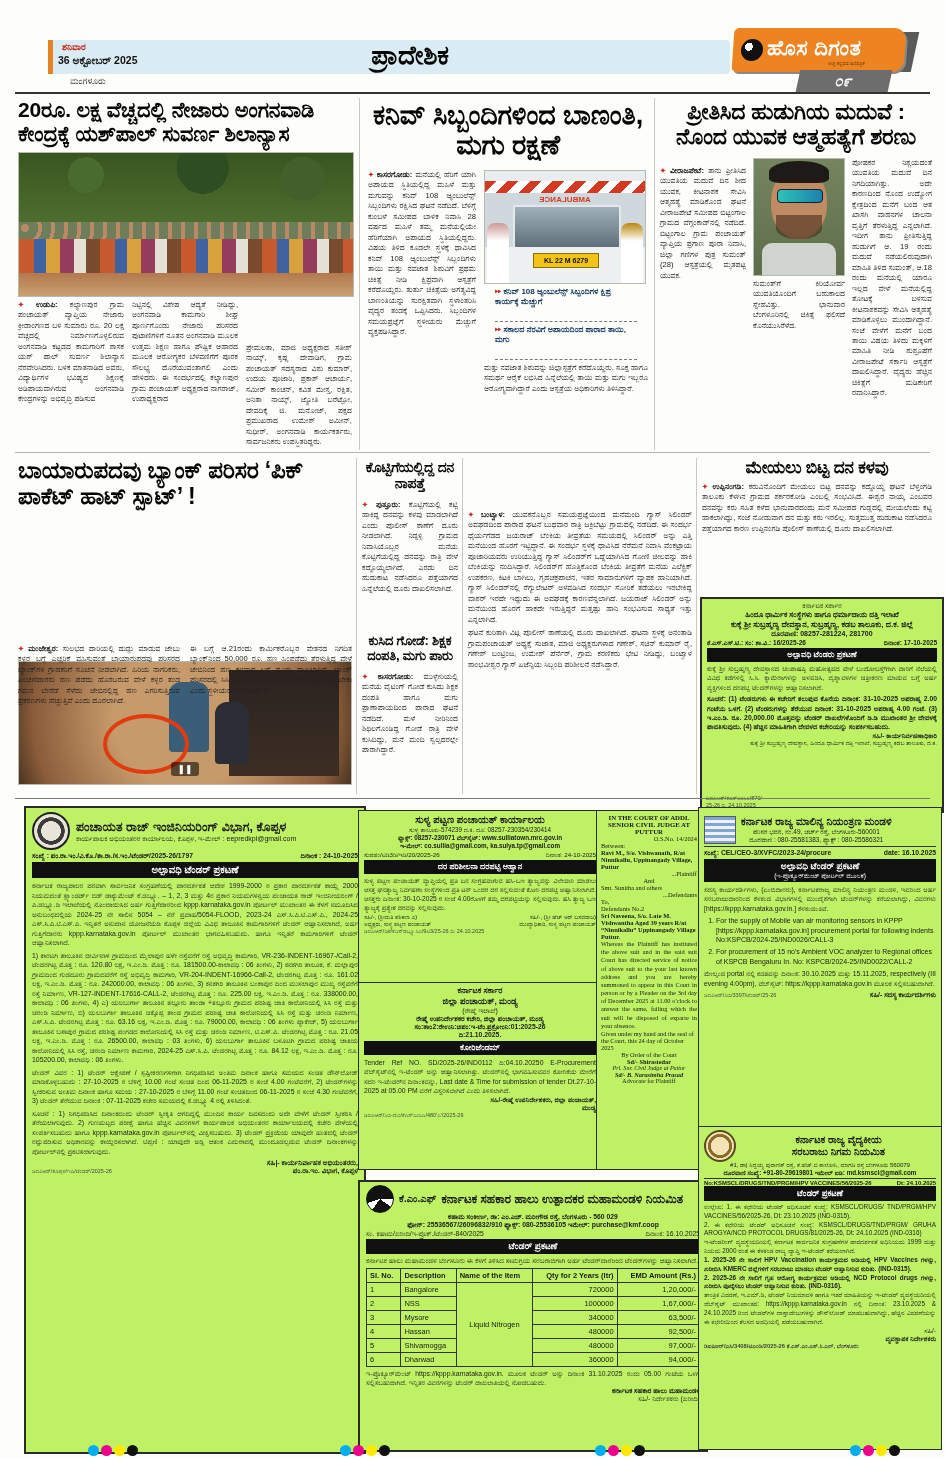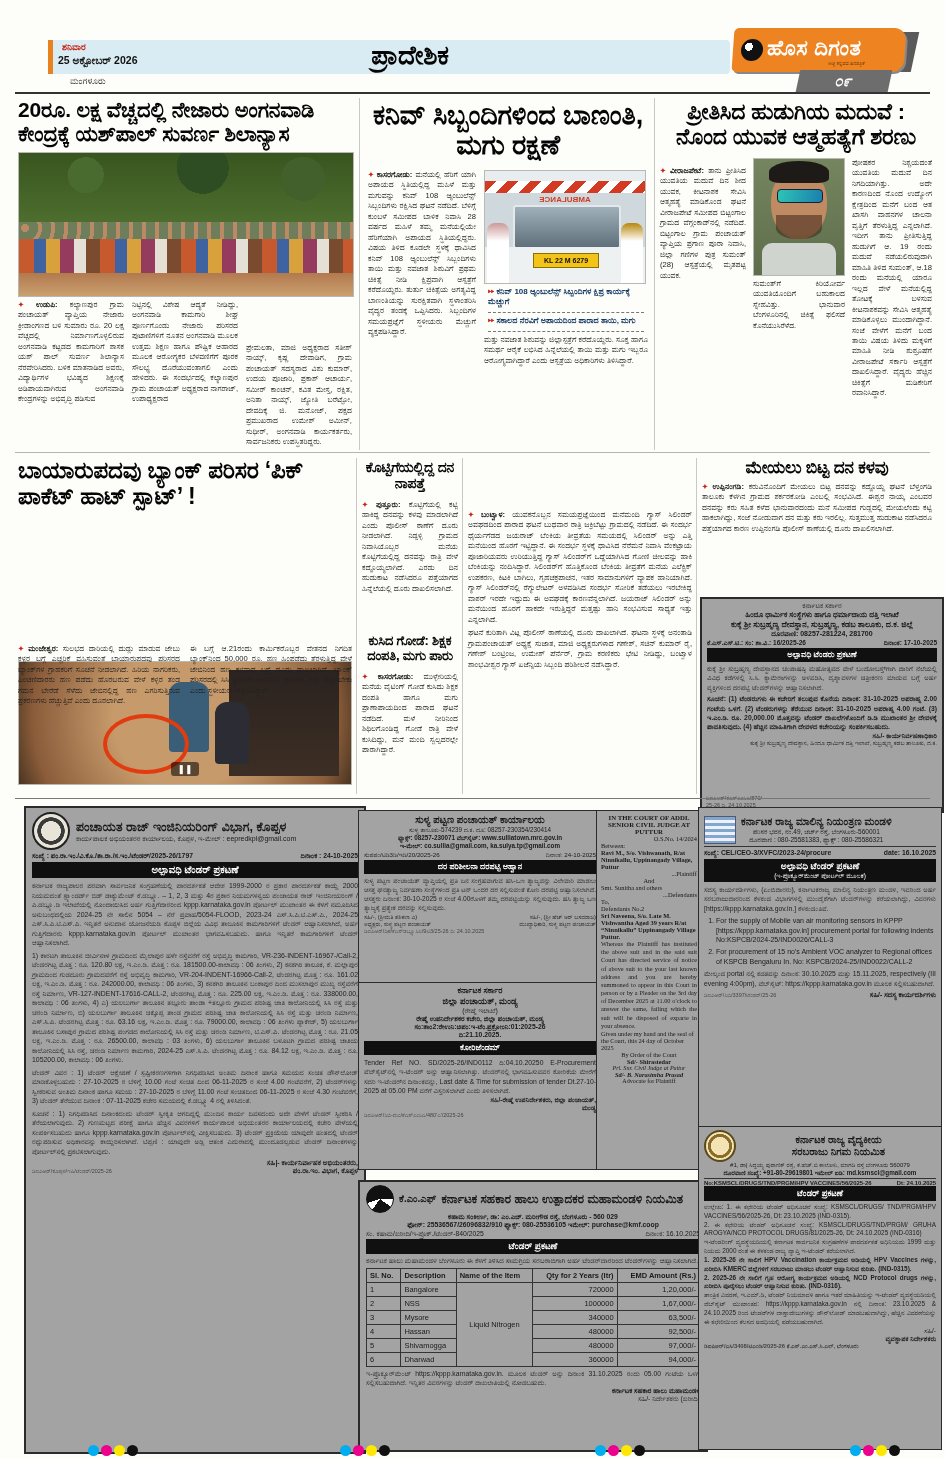--- a/index.html
+++ b/index.html
@@ -6,41 +6,41 @@
   .page{position:relative;width:945px;height:1459px;background:#fdfdfa;margin:0 auto;overflow:hidden;font-family:"Liberation Sans",sans-serif;color:#1a1a1a;}
   .abs{position:absolute;}
   .hl{font-weight:bold;line-height:1.12;color:#050505;letter-spacing:-0.2px;}
   .body-txt{font-size:7.6px;line-height:1.38;text-align:justify;color:#222;}
   .body-txt p{margin:0 0 3px 0;}
   .dateline{font-weight:bold;color:#111;}
   .dateline::before{content:"✦ ";color:#c42113;font-size:7px;}
   .vline{position:absolute;width:1px;background:#c9c9c4;}
   .hline{position:absolute;height:1px;background:#8a8a86;}
   .photo{position:relative;overflow:hidden;border:1px solid #b9b9b4;}
-  .adbox{position:absolute;border:2px solid #2b2b2b;background:#a3a3a3;overflow:hidden;}
+  .adbox{position:absolute;border:2px solid #2b2b2b;background:#bef264;overflow:hidden;}
   .adbar{background:#101010;color:#fff;font-weight:bold;text-align:center;padding:2px 0;}
   .adcenter{text-align:center;}
   .tiny{font-size:5.5px;color:#444;}
   .kmf-table{border-collapse:collapse;width:100%;font-size:7.5px;}
   .kmf-table th,.kmf-table td{border:1px solid #333;padding:2px 3px;}
   .kmf-table th{text-align:left;font-weight:bold;}
   .dotrow{display:flex;gap:2px;}
   .dot{width:11px;height:11px;border-radius:50%;}
-  .cap{font-size:8px;font-weight:bold;color:#143a63;line-height:1.25;margin:3px 4px;border-bottom:1px dashed #777;padding-bottom:5px;}
+  .cap{font-size:8px;font-weight:bold;color:#143a63;line-height:1.25;margin:3px 11px;border-bottom:1px dashed #777;padding-bottom:14px;}
   .cap::before{content:"▸▸ ";color:#c42113;}
 </style>
 </head>
 <body>
 
 <div class="page">
 
   <div class="abs" style="left:48px;top:40px;width:682px;height:34px;background:#daecf3;border-radius:4px;"></div>
   <div class="abs" style="left:48px;top:40px;width:5px;height:34px;background:#e8821e;"></div>
   <div class="abs" style="left:62px;top:42px;font-size:9px;font-weight:bold;color:#c42113;">ಶನಿವಾರ</div>
-  <div class="abs" style="left:58px;top:54px;font-size:10.5px;font-weight:bold;color:#111;">25 ಅಕ್ಟೋಬರ್ 2026</div>
+  <div class="abs" style="left:58px;top:54px;font-size:10.5px;font-weight:bold;color:#111;">36 ಅಕ್ಟೋಬರ್ 2025</div>
   <div class="abs" style="left:70px;top:76px;font-size:9px;color:#222;">ಮಂಗಳೂರು</div>
   <div class="abs hl" style="left:280px;top:41px;width:260px;text-align:center;font-size:26px;">ಪ್ರಾದೇಶಿಕ</div>
 
   <div class="abs" style="left:870px;top:32px;width:45px;height:40px;background:#5a5a5a;transform:skewX(-12deg);"></div>
   <div class="abs" style="left:733px;top:28px;width:172px;height:44px;background:#ee8421;border-radius:5px 12px 12px 5px;transform:skewX(-4deg);box-shadow:2px 2px 0 #888;">
     <span class="abs" style="left:8px;top:11px;width:22px;height:22px;border-radius:50%;background:radial-gradient(circle at 35% 35%, #fff 0 4px, #111 4px);"></span>
     <span class="abs" style="left:34px;top:8px;font-size:21px;font-weight:bold;color:#fff;letter-spacing:0.5px;">ಹೊಸ ದಿಗಂತ</span>
     <span class="abs" style="left:96px;top:32px;font-size:5px;color:#5a2d00;">ಅಚ್ಚ ಕನ್ನಡದ ದಿನಪತ್ರಿಕೆ</span>
   </div>
   <div class="abs" style="left:798px;top:70px;width:92px;height:22px;background:#6d6d6d;transform:skewX(-12deg);text-align:center;">

